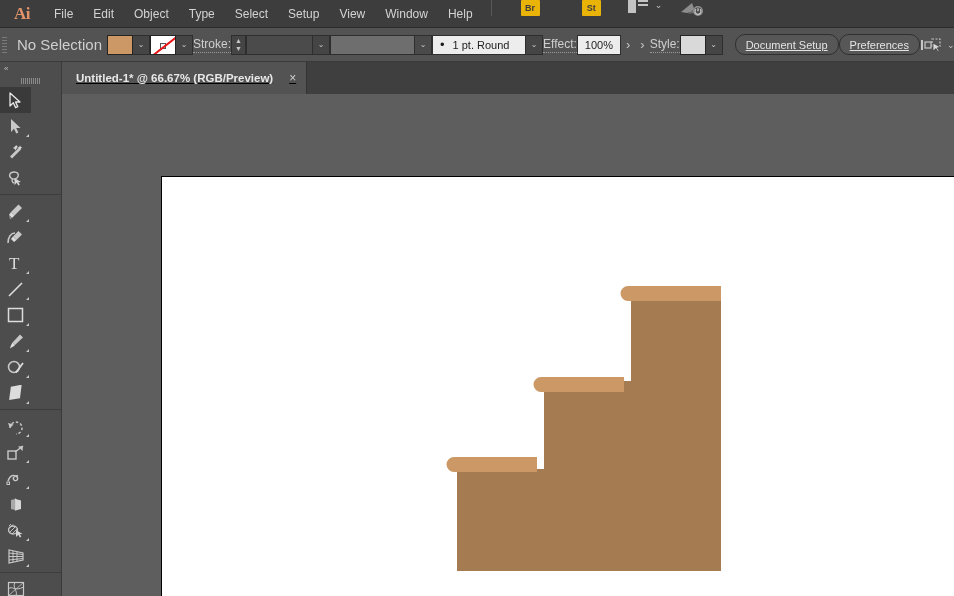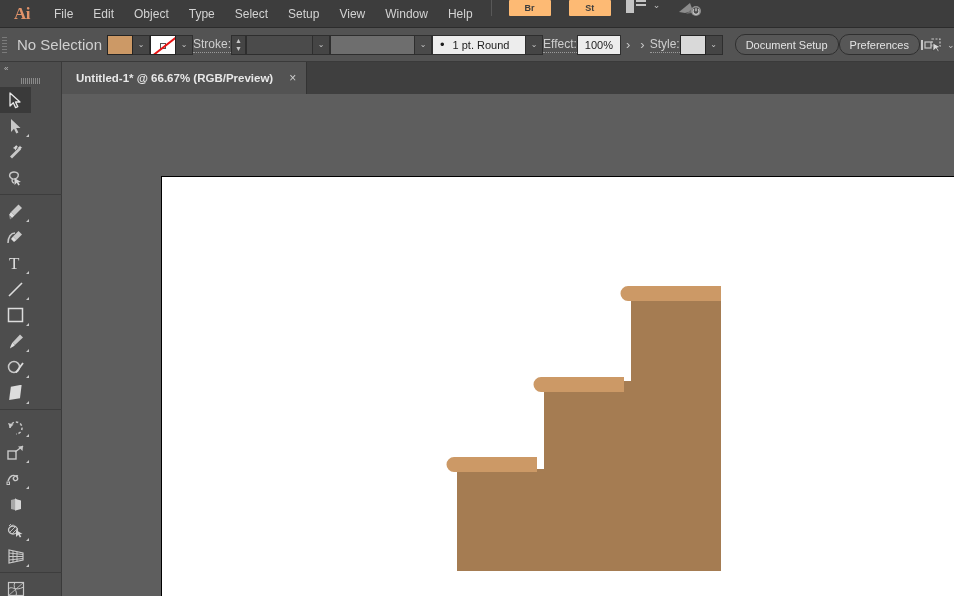--- a/index.html
+++ b/index.html
@@ -29,23 +29,23 @@
   }
   .menu-item {
     padding: 0 10px; height: 28px; line-height: 28px;
     color: #d3d3d3; font-size: 12px; cursor: default;
     white-space: nowrap;
   }
   .menu-sep-v {
     width: 1px; height: 16px; background: #585858; margin: 0 8px;
   }
   .app-chip {
-    width: 42px; height: 16px; background: #fdba74; color: #3d3d3d;
+    width: 19px; height: 16px; background: #eab308; color: #3d3d3d;
     font-size: 9px; font-weight: bold; text-align: center; line-height: 16px;
-    margin: 0 9px; border-radius: 1px;
+    margin: 0 21px; border-radius: 1px;
   }
   .arrange-icon {
     width: 20px; height: 14px; margin-left: 6px;
     display: flex; flex-direction: column; justify-content: space-between;
   }
   .arrange-row { display: flex; gap: 2px; height: 6px; }
   .ar-box { background: #c3c3c3; }
   .chev {
     width: 12px; color: #c3c3c3; font-size: 9px; text-align: center;
     margin-left: 5px; margin-right: 2px;
@@ -105,38 +105,39 @@
     color: #1d1d1d; font-size: 11px; display: flex; align-items: center;
     padding: 0 7px; gap: 8px;
   }
   .dotted-lbl {
     color: #cfcfcf; font-size: 12px;
     border-bottom: 1px dotted #9a9a9a; padding-bottom: 1px;
   }
   .push-btn {
     height: 21px; background: #575757; border: 1px solid #2f2f2f;
     border-radius: 10px; color: #e4e4e4; font-size: 11px;
-    display: flex; align-items: center; padding: 0 10px; white-space: nowrap;
+    display: flex; align-items: center; padding: 0 10px; white-space: nowrap; text-decoration: underline;
   }
   .style-swatch {
     width: 26px; height: 20px; background: #d9d9d9; border: 1px solid #242424;
   }
   .arrow-more {
     color: #c8c8c8; font-size: 13px; padding: 0 5px;
   }
 
   
   .tabbar {
     position: absolute; left: 62px; top: 62px; width: 892px; height: 32px;
     background: #3f3f3f; display: flex; align-items: flex-end;
   }
   .doctab {
     height: 32px; background: #535353; display: flex; align-items: center;
     padding: 0 10px 0 14px; gap: 16px;
     border-right: 1px solid #333;
+    text-decoration: underline;
   }
   .doctab .ttl { color: #e8e8e8; font-size: 11.5px; font-weight: bold; white-space: nowrap; }
   .doctab .xbtn { color: #cdcdcd; font-size: 12px; }
 
   
   .toolpanel {
     position: absolute; left: 0; top: 62px; width: 62px; height: 534px;
     background: #4d4d4d; border-right: 1px solid #3a3a3a;
   }
   .tp-collapse {

